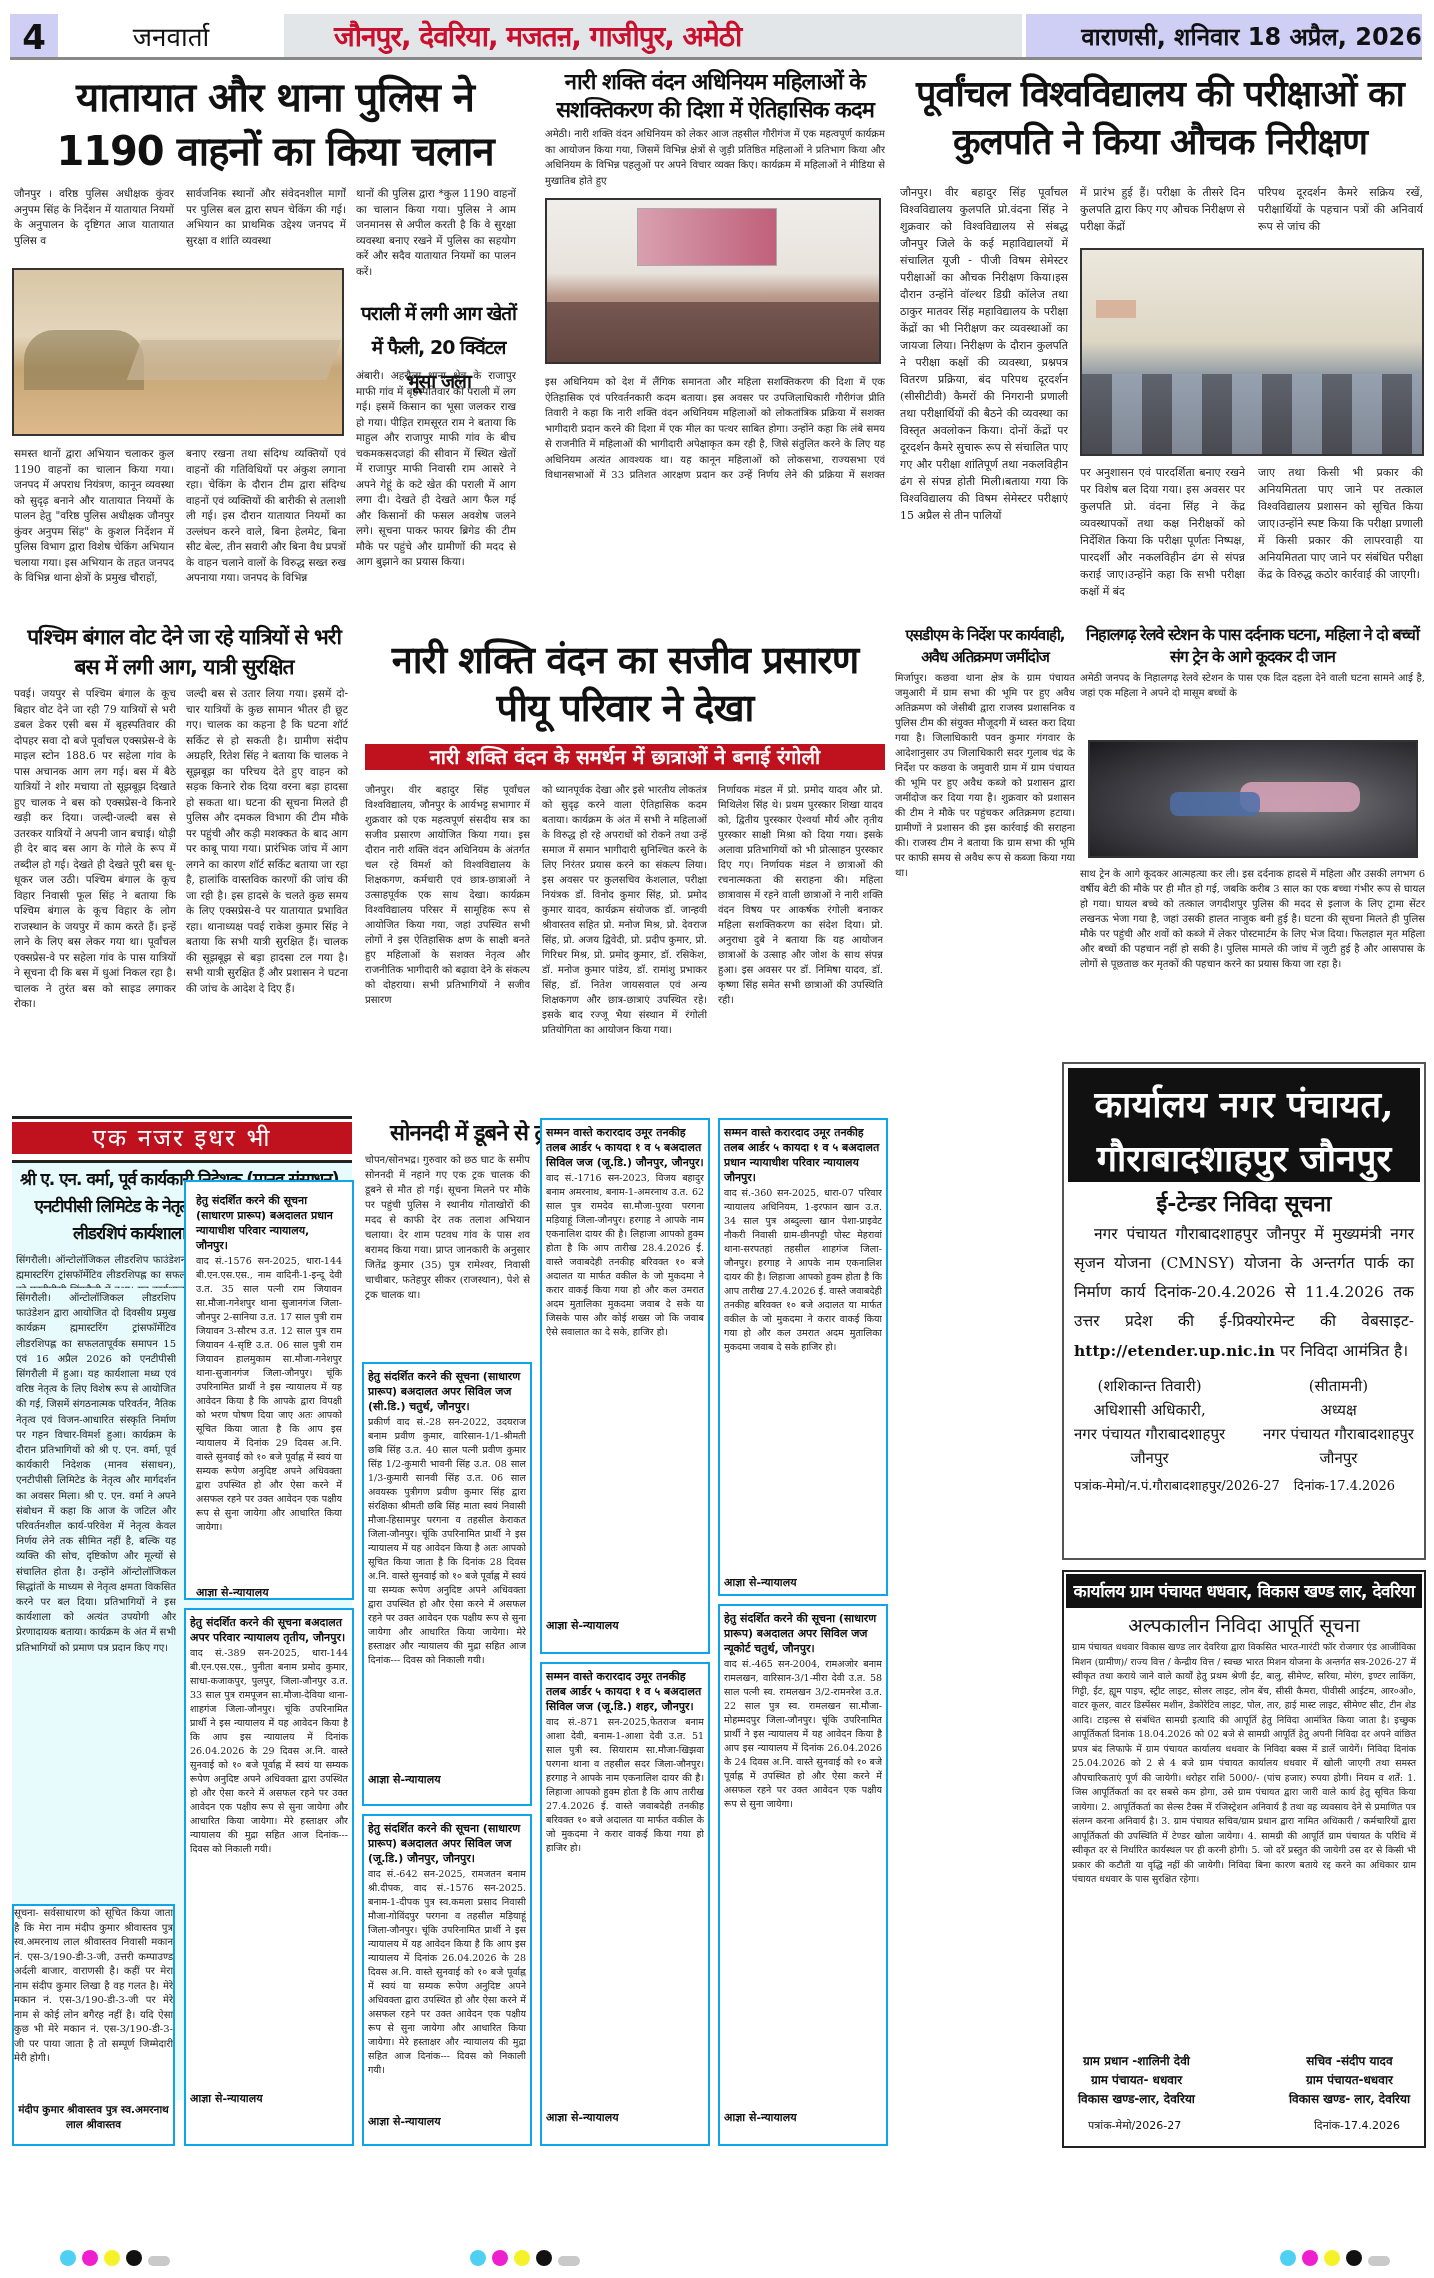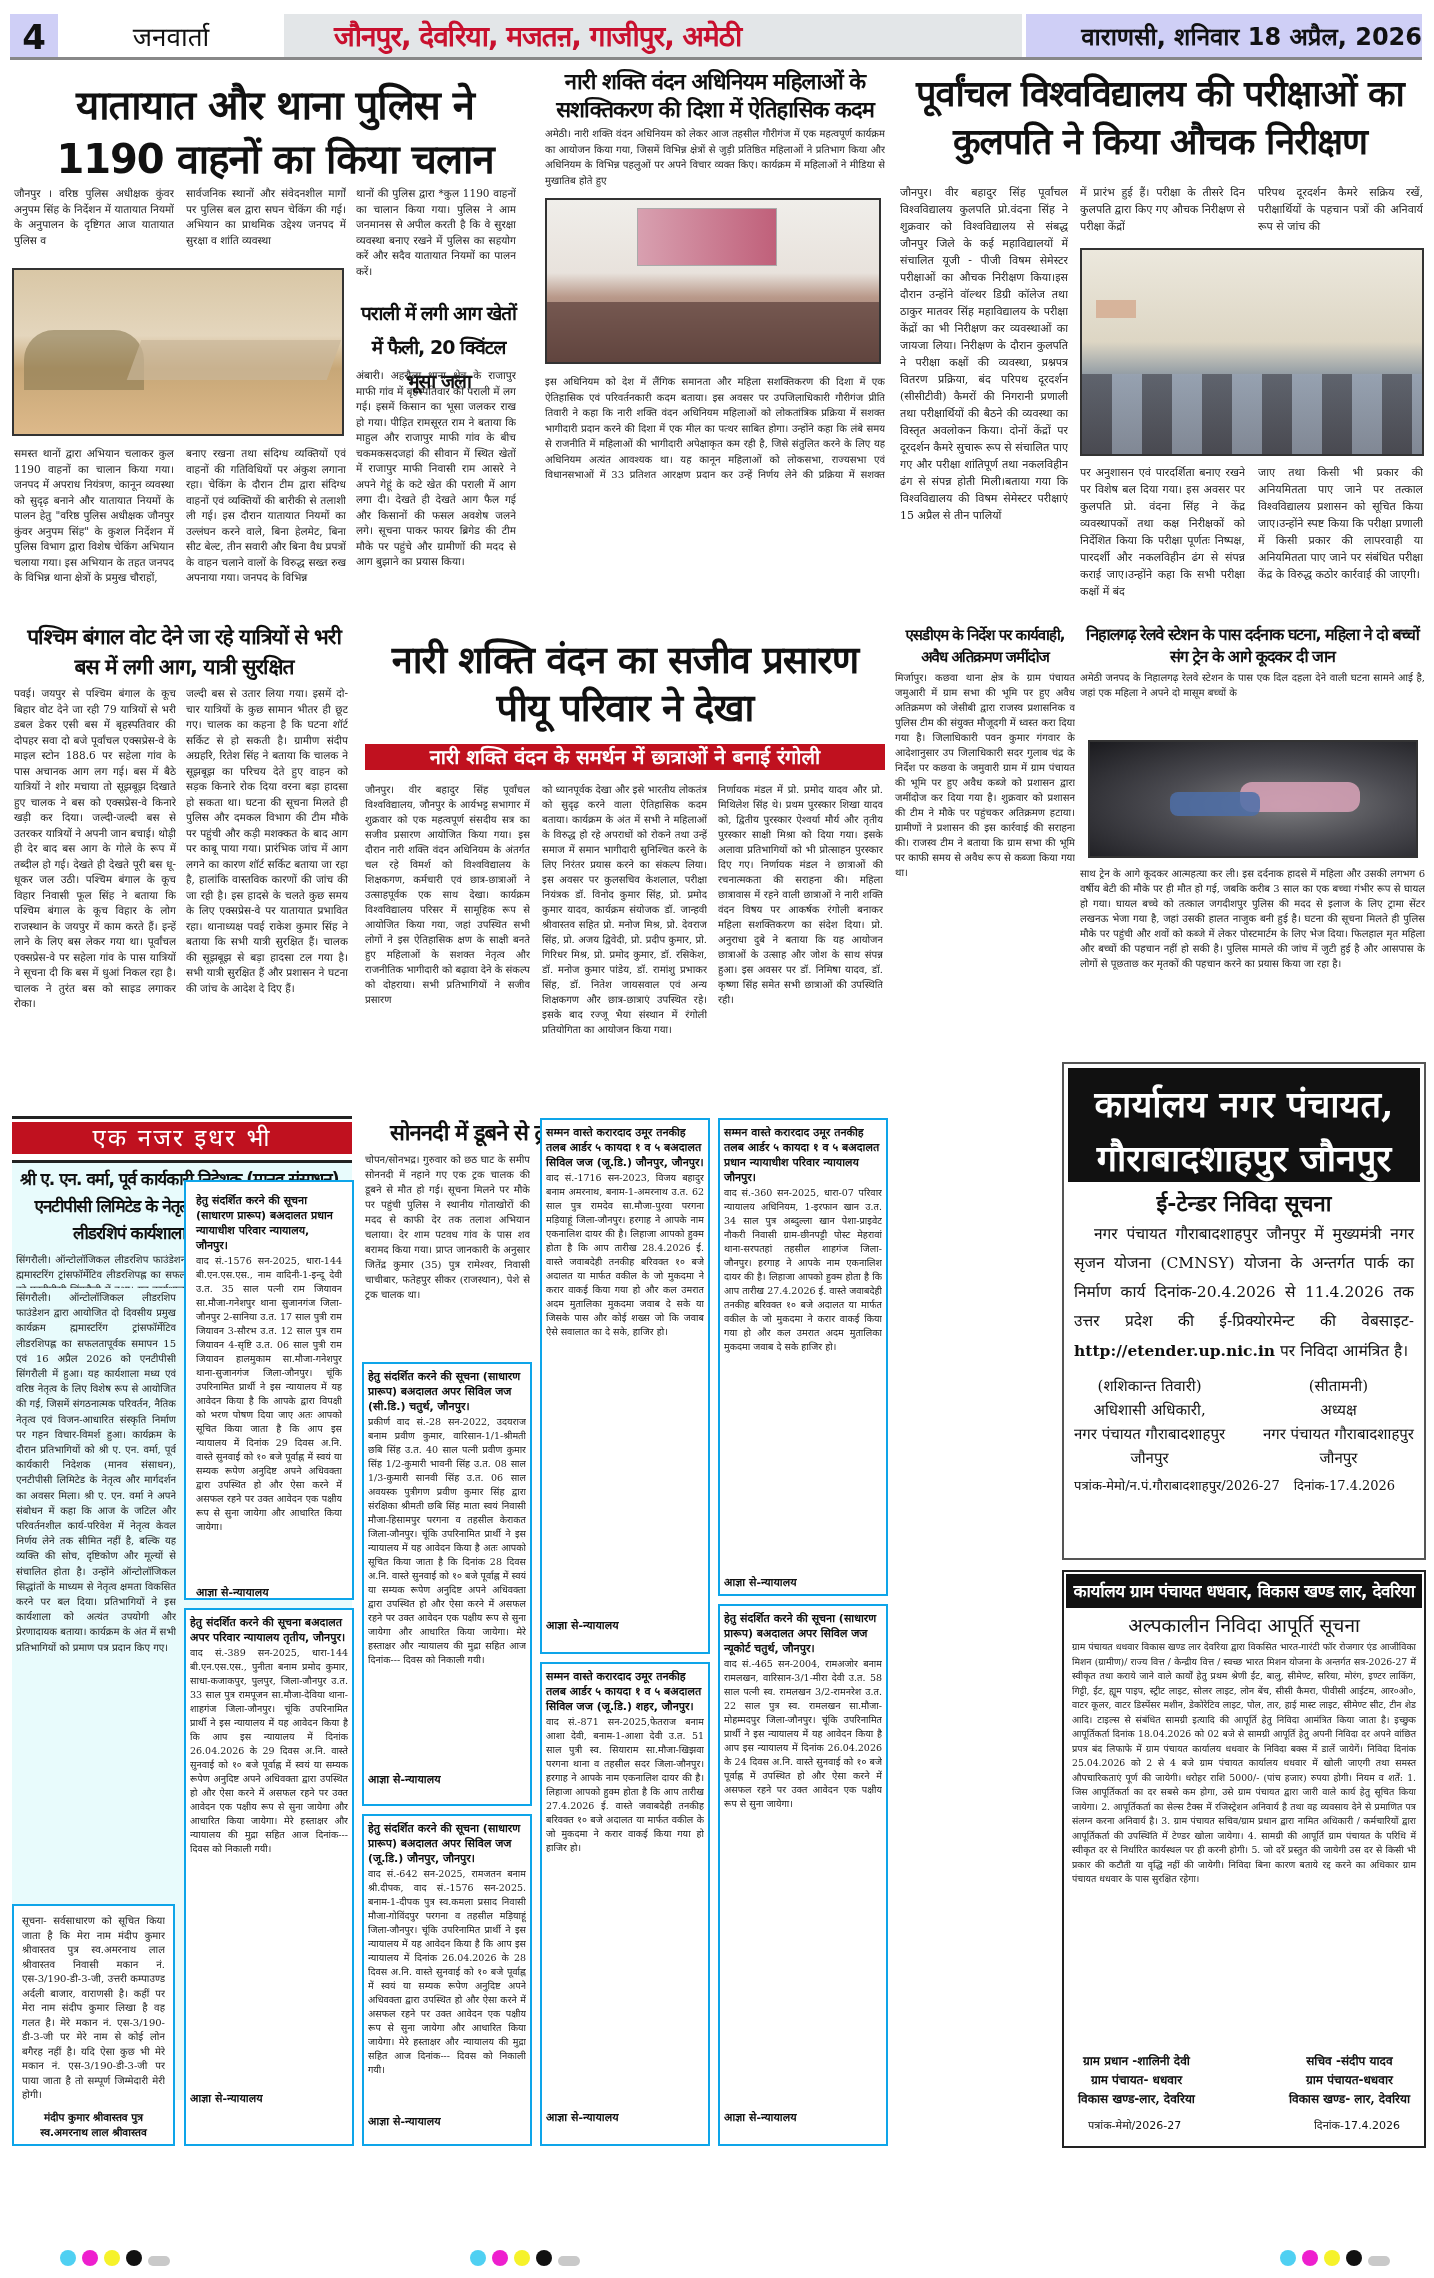--- a/index.html
+++ b/index.html
@@ -22,21 +22,21 @@
 </head>
 <body>
 
 <div class="abs masthead">
   <div class="mh-num">4</div>
   <div class="mh-name">जनवार्ता</div>
   <div class="mh-region">जौनपुर, देवरिया, मजतऩ, गाजीपुर, अमेठी</div>
   <div class="mh-date">वाराणसी,  शनिवार 18 अप्रैल, 2026</div>
 </div>
 
-<div class="abs hl" style="left:20px;top:78px;width:510px;font-size:40px;line-height:54px;">यातायात और थाना पुलिस ने 1190 वाहनों का किया चलान</div>
+<div class="abs hl" style="left:20px;top:70px;width:510px;font-size:40px;line-height:54px;">यातायात और थाना पुलिस ने 1190 वाहनों का किया चलान</div>
 <div class="abs txt" style="left:14px;top:186px;width:160px;height:64px">जौनपुर । वरिष्ठ पुलिस अधीक्षक कुंवर अनुपम सिंह के निर्देशन में यातायात नियमों के अनुपालन के दृष्टिगत आज  यातायात पुलिस व</div>
 <div class="abs txt" style="left:186px;top:186px;width:160px;height:64px">सार्वजनिक स्थानों और संवेदनशील मार्गों पर पुलिस बल द्वारा सघन चेकिंग की गई। अभियान का प्राथमिक उद्देश्य जनपद में सुरक्षा व शांति व्यवस्था</div>
 <div class="abs photo" style="left:12px;top:268px;width:332px;height:168px;background:linear-gradient(180deg,#d9c7a6 0%,#e4d6bd 40%,#c7a777 60%,#ddb98a 100%)">
   <div style="position:absolute;left:10px;top:60px;width:120px;height:60px;background:#8a7a52;border-radius:30px 30px 0 0;opacity:.6"></div>
   <div style="position:absolute;left:120px;top:70px;width:200px;height:40px;background:#c9b79a;transform:skew(-20deg);opacity:.7"></div>
 </div>
 <div class="abs txt" style="left:14px;top:446px;width:160px;height:170px">समस्त थानों द्वारा अभियान चलाकर कुल 1190 वाहनों का चालान किया गया। जनपद में अपराध नियंत्रण, कानून व्यवस्था को सुदृढ़ बनाने और यातायात नियमों के पालन हेतु "वरिष्ठ पुलिस अधीक्षक जौनपुर कुंवर अनुपम सिंह" के कुशल निर्देशन में पुलिस विभाग द्वारा विशेष चेकिंग अभियान चलाया गया। इस अभियान के तहत जनपद के विभिन्न थाना क्षेत्रों के प्रमुख चौराहों,</div>
 <div class="abs txt" style="left:186px;top:446px;width:160px;height:170px">बनाए रखना तथा संदिग्ध व्यक्तियों एवं वाहनों की गतिविधियों पर अंकुश लगाना रहा। चेकिंग के दौरान टीम द्वारा संदिग्ध वाहनों एवं व्यक्तियों की बारीकी से तलाशी ली गई। इस दौरान यातायात नियमों का उल्लंघन करने वाले, बिना हेलमेट, बिना सीट बेल्ट, तीन सवारी और बिना वैध प्रपत्रों के वाहन चलाने वालों के विरुद्ध सख्त रुख अपनाया गया। जनपद के विभिन्न</div>
 <div class="abs txt" style="left:356px;top:186px;width:160px;height:106px">थानों की पुलिस द्वारा *कुल 1190 वाहनों का चालान किया गया। पुलिस ने आम जनमानस से अपील करती है कि वे सुरक्षा व्यवस्था बनाए रखने में पुलिस का सहयोग करें और सदैव यातायात नियमों का पालन करें।</div>
 
@@ -85,21 +85,21 @@
 
 <div class="abs" style="left:12px;top:1116px;width:340px;height:3px;background:#222"></div>
 <div class="abs redbar" style="left:12px;top:1122px;width:340px;height:32px;font-size:24px;line-height:32px;font-weight:normal;letter-spacing:2px">एक नजर इधर भी</div>
 
 <div class="abs" style="left:12px;top:1160px;width:340px;height:940px;background:#e8fbfc"></div>
 <div class="abs" style="left:12px;top:1160px;width:340px;height:3px;background:#222"></div>
 <div class="abs hl" style="left:16px;top:1166px;width:332px;font-size:17px;line-height:27px">श्री ए. एन. वर्मा, पूर्व कार्यकारी निदेशक (मानव संसाधन), एनटीपीसी लिमिटेड के नेतृत्व में मास्टरिंग ट्रांसफॉर्मेटिव लीडरशिपं कार्यशाला का सफल समापन</div>
 <div class="abs txt" style="left:16px;top:1252px;width:332px;height:36px;font-size:10px;line-height:15px">सिंगरौली। ऑन्टोलॉजिकल लीडरशिप फाउंडेशन द्वारा आयोजित दो दिवसीय प्रमुख कार्यक्रम ह्ममास्टरिंग ट्रांसफॉर्मेटिव लीडरशिपह्ल का सफलतापूर्वक समापन 15 एवं 16 अप्रैल 2026 को एनटीपीसी सिंगरौली में हुआ। यह कार्यशाला मध्य एवं वरिष्ठ नेतृत्व के लिए विशेष रूप से आयोजित की गई, जिसमें संगठनात्मक परिवर्तन, नैतिक नेतृत्व एवं विजन-आधारित संस्कृति निर्माण पर गहन विचार-विमर्श हुआ। कार्यक्रम के दौरान प्रतिभागियों को श्री ए. एन. वर्मा, पूर्व कार्यकारी निदेशक (मानव संसाधन), एनटीपीसी लिमिटेड के नेतृत्व और मार्गदर्शन का अवसर मिला। श्री ए. एन. वर्मा ने अपने संबोधन में कहा कि आज के जटिल और परिवर्तनशील कार्य-परिवेश में नेतृत्व केवल निर्णय लेने तक सीमित नहीं है, बल्कि यह व्यक्ति की सोच, दृष्टिकोण और मूल्यों से संचालित होता है। उन्होंने ऑन्टोलॉजिकल सिद्धांतों के माध्यम से नेतृत्व क्षमता विकसित करने पर बल दिया। प्रतिभागियों ने इस कार्यशाला को अत्यंत उपयोगी और प्रेरणादायक बताया। कार्यक्रम के अंत में सभी प्रतिभागियों को प्रमाण पत्र प्रदान किए गए।</div>
 <div class="abs txt" style="left:16px;top:1290px;width:160px;height:600px;font-size:10px;line-height:15.2px">सिंगरौली। ऑन्टोलॉजिकल लीडरशिप फाउंडेशन द्वारा आयोजित दो दिवसीय प्रमुख कार्यक्रम ह्ममास्टरिंग ट्रांसफॉर्मेटिव लीडरशिपह्ल का सफलतापूर्वक समापन 15 एवं 16 अप्रैल 2026 को एनटीपीसी सिंगरौली में हुआ। यह कार्यशाला मध्य एवं वरिष्ठ नेतृत्व के लिए विशेष रूप से आयोजित की गई, जिसमें संगठनात्मक परिवर्तन, नैतिक नेतृत्व एवं विजन-आधारित संस्कृति निर्माण पर गहन विचार-विमर्श हुआ। कार्यक्रम के दौरान प्रतिभागियों को श्री ए. एन. वर्मा, पूर्व कार्यकारी निदेशक (मानव संसाधन), एनटीपीसी लिमिटेड के नेतृत्व और मार्गदर्शन का अवसर मिला। श्री ए. एन. वर्मा ने अपने संबोधन में कहा कि आज के जटिल और परिवर्तनशील कार्य-परिवेश में नेतृत्व केवल निर्णय लेने तक सीमित नहीं है, बल्कि यह व्यक्ति की सोच, दृष्टिकोण और मूल्यों से संचालित होता है। उन्होंने ऑन्टोलॉजिकल सिद्धांतों के माध्यम से नेतृत्व क्षमता विकसित करने पर बल दिया। प्रतिभागियों ने इस कार्यशाला को अत्यंत उपयोगी और प्रेरणादायक बताया। कार्यक्रम के अंत में सभी प्रतिभागियों को प्रमाण पत्र प्रदान किए गए।</div>
 
-<div class="abs box" style="left:12px;top:1904px;width:163px;height:242px;padding:8px">
+<div class="abs box" style="left:12px;top:1904px;width:163px;height:242px;padding:0">
   <div class="txt" style="height:196px;font-size:10px;line-height:14.5px">सूचना- सर्वसाधारण को सूचित किया जाता है कि मेरा नाम मंदीप कुमार श्रीवास्तव पुत्र स्व.अमरनाथ लाल श्रीवास्तव निवासी मकान नं. एस-3/190-डी-3-जी, उत्तरी कम्पाउण्ड अर्दली बाजार, वाराणसी है। कहीं पर मेरा नाम संदीप कुमार लिखा है वह गलत है। मेरे मकान नं. एस-3/190-डी-3-जी पर मेरे नाम से कोई लोन बगैरह नहीं है। यदि ऐसा कुछ भी मेरे मकान नं. एस-3/190-डी-3-जी पर पाया जाता है तो सम्पूर्ण जिम्मेदारी मेरी होगी।</div>
   <div style="font-size:10.5px;font-weight:bold;text-align:center;line-height:15px">मंदीप कुमार श्रीवास्तव पुत्र स्व.अमरनाथ लाल श्रीवास्तव</div>
 </div>
 
 <div class="abs hl" style="left:365px;top:1118px;width:340px;font-size:22px;line-height:30px">सोननदी में डूबने से ट्रक चालक की मौत</div>
 <div class="abs txt" style="left:365px;top:1152px;width:165px;height:206px;font-size:10px;line-height:15px">चोपन/सोनभद्र। गुरुवार को छठ घाट के समीप सोननदी में नहाने गए एक ट्रक चालक की डूबने से मौत हो गई। सूचना मिलने पर मौके पर पहुंची पुलिस ने स्थानीय गोताखोरों की मदद से काफी देर तक तलाश अभियान चलाया। देर शाम पटवध गांव के पास शव बरामद किया गया। प्राप्त जानकारी के अनुसार जितेंद्र कुमार (35) पुत्र रामेश्वर, निवासी चाचीबार, फतेहपुर सीकर (राजस्थान), पेशे से ट्रक चालक था।</div>
 
 <div class="abs box" style="left:184px;top:1180px;width:170px;height:420px;padding:10px;overflow:hidden">
   <div class="notice-title">हेतु संदर्शित करने की सूचना (साधारण प्रारूप) बअदालत प्रधान न्यायाधीश परिवार न्यायालय, जौनपुर।</div>
   <div class="txt" style="font-size:9.5px;line-height:14px;height:330px">वाद सं.-1576 सन-2025, धारा-144 बी.एन.एस.एस., नाम वादिनी-1-इन्दू देवी उ.त. 35 साल पत्नी राम जियावन सा.मौजा-गनेशपुर थाना सुजानगंज जिला-जौनपुर 2-सानिया उ.त. 17 साल पुत्री राम जियावन 3-सौरभ उ.त. 12 साल पुत्र राम जियावन 4-सृष्टि उ.त. 06 साल पुत्री राम जियावन हालमुकाम सा.मौजा-गनेशपुर थाना-सुजानगंज जिला-जौनपुर। चूंकि उपरिनामित प्रार्थी ने इस न्यायालय में यह आवेदन किया है कि आपके द्वारा विपक्षी को भरण पोषण दिया जाए अतः आपको सूचित किया जाता है कि आप इस न्यायालय में दिनांक 29 दिवस अ.नि. वास्ते सुनवाई को १० बजे पूर्वाह्न में स्वयं या सम्यक रूपेण अनुदिष्ट अपने अधिवक्ता द्वारा उपस्थित हो और ऐसा करने में असफल रहने पर उक्त आवेदन एक पक्षीय रूप से सुना जायेगा और आधारित किया जायेगा।</div>

